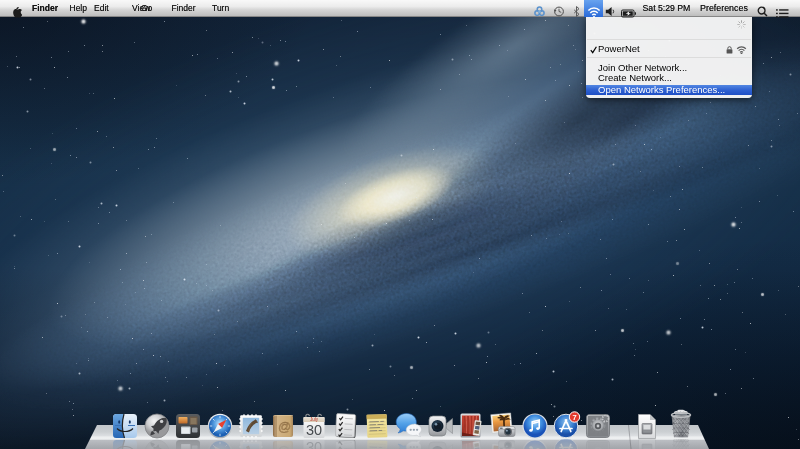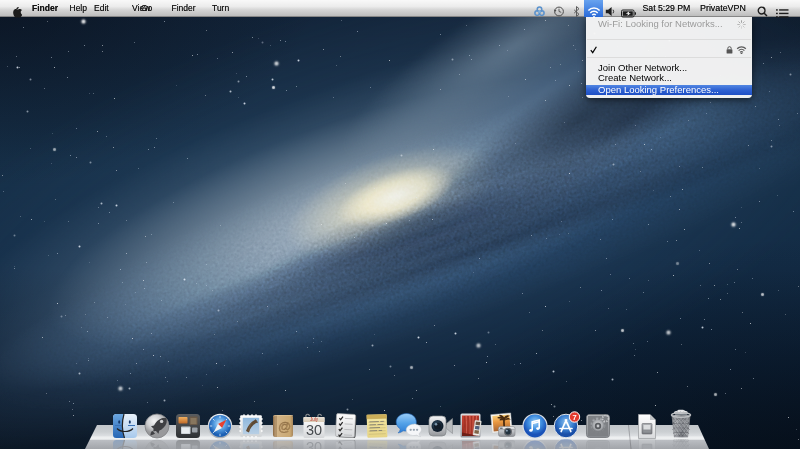--- a/index.html
+++ b/index.html
@@ -874,53 +874,53 @@
       <path d="M21.8 8.2 L8.6 27.2 M19.3 7.2 L6.8 24.2 M16.3 7.2 L5.8 20.2"></path>
       </g>
       <path d="M4.5 4.5 L7 27.5 H21 L23.5 4.5z" fill="rgba(52,57,64,.16)"></path>
       <path d="M7.3 2.8 C8.5 1.5 10 2.2 10.8 1.2 C12 0.2 13.5 1 14.5 0.8 C16 0.5 17.5 1.2 18.5 2 C19.8 1.6 20.8 2.6 20.6 3.6 C21.4 4.2 21 5.2 20 5.4 L8.5 5.6 C7.2 5.2 6.5 3.8 7.3 2.8z" fill="#e4e5e7"></path>
       <path d="M9 3.5 L11 2.5 M12 4 L14 2.2 M15 3.8 L17 2.6 M18 4 L19.5 3" stroke="#a8abae" stroke-width="0.6" fill="none"></path>
       <ellipse cx="14" cy="6" rx="9.6" ry="2.3" fill="none" stroke="#989ba0" stroke-width="1.4"></ellipse>
       <ellipse cx="14" cy="6" rx="9.6" ry="2.3" fill="none" stroke="#e8e9eb" stroke-width="0.6"></ellipse>
     </svg></div>
 
 <div id="menu">
-<div class="mrow" style="top:1.5px;color:#9b9b9b">Wi-Fi: Looking for Networks...</div>
 <svg style="position:absolute;right:6px;top:2.5px" width="9" height="9" viewBox="0 0 9 9">
       <g stroke="#9a9a9a" stroke-width="1" stroke-linecap="round">
         <line x1="4.5" y1="0.7" x2="4.5" y2="2.4" opacity=".9"></line>
         <line x1="7.2" y1="1.8" x2="6" y2="3" opacity=".75"></line>
         <line x1="8.3" y1="4.5" x2="6.6" y2="4.5" opacity=".6"></line>
         <line x1="7.2" y1="7.2" x2="6" y2="6" opacity=".45"></line>
         <line x1="4.5" y1="8.3" x2="4.5" y2="6.6" opacity=".3"></line>
         <line x1="1.8" y1="7.2" x2="3" y2="6" opacity=".5"></line>
         <line x1="0.7" y1="4.5" x2="2.4" y2="4.5" opacity=".65"></line>
         <line x1="1.8" y1="1.8" x2="3" y2="3" opacity=".8"></line>
       </g>
     </svg>
 <div class="msep" style="top:21.5px"></div>
+<div class="mrow" style="top:27px">PowerNet</div>
 <svg style="position:absolute;left:3.8px;top:28.5px" width="7" height="8" viewBox="0 0 7 8">
       <path d="M0.8 4.2 L2.7 6.6 L6.4 0.8" stroke="#000" stroke-width="1.2" fill="none"></path>
     </svg>
 <svg style="position:absolute;left:140px;top:28.5px" width="7" height="8" viewBox="0 0 7 8">
       <rect x="0.6" y="3.2" width="5.8" height="4.4" rx="0.7" fill="#555"></rect>
       <path d="M1.8 3.2 V2.4 A1.7 1.7 0 0 1 5.2 2.4 V3.2" fill="none" stroke="#555" stroke-width="1"></path>
     </svg>
 <svg style="position:absolute;left:149.5px;top:28.5px" width="11" height="8.5" viewBox="0 0 14 11">
       <g fill="none" stroke="#5a5a5a">
         <path d="M1.4 3.6 A7.5 7.5 0 0 1 12.6 3.6" stroke-width="1.6"></path>
         <path d="M3.3 5.9 A4.9 4.9 0 0 1 10.7 5.9" stroke-width="1.6"></path>
         <path d="M5.2 8.1 A2.4 2.4 0 0 1 8.8 8.1" stroke-width="1.5"></path>
       </g>
       <circle cx="7" cy="9.9" r="1.2" fill="#5a5a5a"></circle>
     </svg>
 <div class="msep" style="top:40px"></div>
 <div class="mrow" style="top:46px">Join Other Network...</div>
 <div class="mrow" style="top:56px">Create Network...</div>
-<div class="mrow" style="top:67.5px;height:10px;line-height:10px;background:linear-gradient(180deg,#5287e2 0%,#2e61d2 50%,#1e4fc4 100%);color:#fff">Open Looking Preferences...</div>
+<div class="mrow" style="top:67.5px;height:10px;line-height:10px;background:linear-gradient(180deg,#5287e2 0%,#2e61d2 50%,#1e4fc4 100%);color:#fff">Open Networks Preferences...</div>
 </div>
 <div id="menubar">
 <svg class="mi" style="left:10.5px;top:2.5px" width="11.5" height="12" viewBox="0 0 10.5 11.5">
       <path fill="#1c1c1c" d="M7.1 1.8c-.1.7-.5 1.2-1 1.6-.5.4-1 .5-1.3.4 0-.6.3-1.2.7-1.6.5-.4 1.1-.6 1.6-.4zM8.9 6.3c0-1.2 1-1.8 1.1-1.8-.6-.9-1.5-1-1.9-1-.8-.1-1.5.5-1.9.5-.4 0-1-.5-1.7-.5-.9 0-1.7.5-2.1 1.3-.9 1.6-.2 3.9.6 5.2.4.6.9 1.3 1.6 1.3.6 0 .9-.4 1.6-.4.7 0 1 .4 1.7.4.7 0 1.1-.6 1.6-1.2.5-.7.7-1.4.7-1.5 0 0-1.3-.5-1.3-2.3z"></path>
     </svg>
 <span class="mi mb" style="left:32px">Finder</span>
 <span class="mi" style="left:69.5px">Help</span>
 <span class="mi" style="left:94px">Edit</span>
 <span class="mi" style="left:132px">View</span>
 <span class="mi" style="left:141px">Go</span>
@@ -955,21 +955,21 @@
       <path d="M0.8 3.8 L3.2 3.8 L6.6 0.9 L6.6 10.1 L3.2 7.2 L0.8 7.2 z" fill="#1d1d1d"></path>
       <path d="M8 3.7 A3 3 0 0 1 8 7.3" fill="none" stroke="#1d1d1d" stroke-width="0.9"></path>
     </svg>
 <svg class="mi" style="left:621px;top:4.5px" width="15" height="8" viewBox="0 0 15 8">
       <rect x="0.5" y="0.5" width="12.5" height="7" rx="1.3" fill="none" stroke="#1d1d1d" stroke-width="1"></rect>
       <rect x="1.8" y="1.8" width="10" height="4.5" fill="#1d1d1d"></rect>
       <path d="M13.8 2.5 L13.8 5.5 A1.5 1.5 0 0 0 13.8 2.5z" fill="#1d1d1d"></path>
       <path d="M8.3 1.8 L4.8 4.2 L7 4.2 L6.3 6.2 L9.8 3.7 L7.6 3.7z" fill="#ffffff"></path>
     </svg>
 <span class="mi" style="left:642.5px;font-size:8.7px">Sat 5:29 PM</span>
-<span class="mi" style="left:700px;font-size:8.9px">PrivateVPN</span>
+<span class="mi" style="left:700px;font-size:8.9px">Preferences</span>
 <svg class="mi" style="left:757px;top:3px" width="11" height="11" viewBox="0 0 11 11">
       <circle cx="4.6" cy="4.6" r="3.4" fill="none" stroke="#1d1d1d" stroke-width="1.3"></circle>
       <path d="M7.2 7.2 L10 10" stroke="#1d1d1d" stroke-width="1.5"></path>
     </svg>
 <svg class="mi" style="left:776px;top:4.5px" width="12.5" height="8.5" viewBox="0 0 12.5 8.5">
       <g fill="#1d1d1d">
         <rect x="0" y="0" width="1.8" height="1.4"></rect>
         <rect x="3.1" y="0" width="9.4" height="1.4"></rect>
         <rect x="0" y="3.5" width="1.8" height="1.4"></rect>
         <rect x="3.1" y="3.5" width="9.4" height="1.4"></rect>

